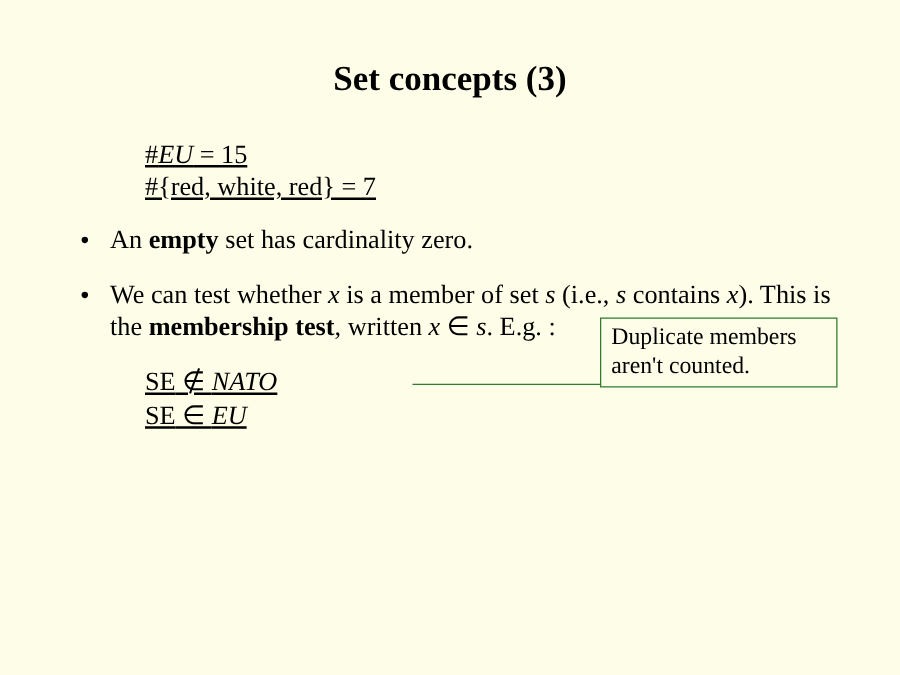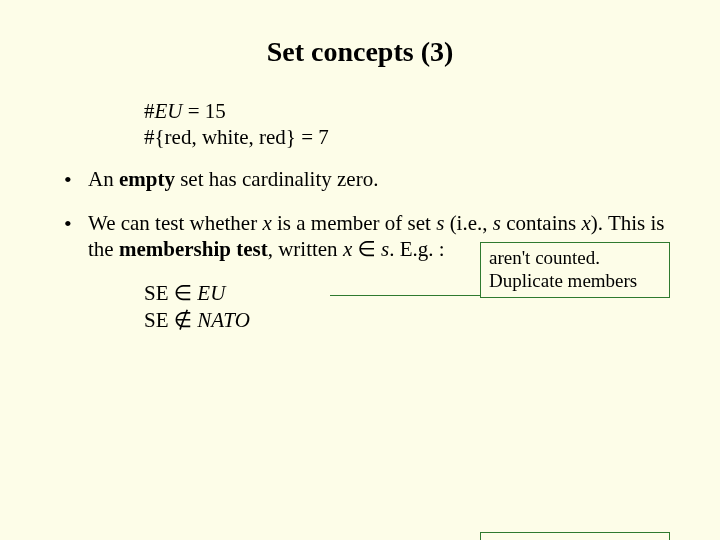--- a/index.html
+++ b/index.html
@@ -10,21 +10,21 @@
     width: 720px;
     height: 540px;
     overflow: hidden;
     position: relative;
     color: #000;
   }
   .title {
     text-align: center;
     font-weight: bold;
     font-size: 28px;
-    padding-top: 36px;
+    padding-top: 48px;
     padding-bottom: 24px;
   }
   .content {
     padding: 0 48px 0 60px;
     font-size: 21px;
     line-height: 1.25;
     position: relative;
   }
   .bullet {
     position: relative;
@@ -32,23 +32,24 @@
     margin-bottom: 18px;
   }
   .bullet::before {
     content: "•";
     position: absolute;
     left: 4px;
     top: 0;
     font-size: 22px;
   }
   .indent {
-    margin-left: 84px;
+    margin-left: 56px;
     margin-top: 6px;
     margin-bottom: 6px;
+    text-decoration: underline;
   }
   .i { font-style: italic; }
   .b { font-weight: bold; }
   .callout {
     position: absolute;
     border: 1px solid #2f7a2f;
     background: #fdfde8;
     font-size: 19px;
     padding: 4px 8px;
     line-height: 1.2;
@@ -73,38 +74,38 @@
 
   <div class="indent">
     <div>
       <span>#</span><span class="i">EU</span><span>  =  15</span>
     </div>
     <div>#{red, white, red}  =  7</div>
   </div>
 
   <div id="conn1" class="connector"></div>
   <div id="callout1" class="callout">
+    <div>Duplicate members</div>
     <div>aren't counted.</div>
-    <div>Duplicate members</div>
   </div>
 
   <div class="bullet" style="margin-top:15px">
     <span>An </span><span class="b">empty</span><span> set has cardinality zero.</span>
   </div>
 
   <div class="bullet" style="margin-top:8px">
     <span>We can test whether </span><span class="i">x</span><span> is a member of set </span><span class="i">s</span><span> (i.e., </span><span class="i">s</span><span> contains </span><span class="i">x</span><span>). This is the </span><span class="b">membership test</span><span>, written </span><span class="i">x</span><span> ∈ </span><span class="i">s</span><span>. E.g. :</span>
   </div>
 
   <div class="indent">
     <div>
-      <span>SE</span><span> ∈ </span><span class="i">EU</span>
+      <span>SE</span><span> ∉ </span><span class="i">NATO</span>
     </div>
     <div>
-      <span>SE</span><span> ∉ </span><span class="i">NATO</span>
+      <span>SE</span><span> ∈ </span><span class="i">EU</span>
     </div>
   </div>
 
   <div id="callout2" class="callout">
     <div>
       <span>SE is </span><span class="b">not</span><span> a member</span>
     </div>
 
   </div>
 

